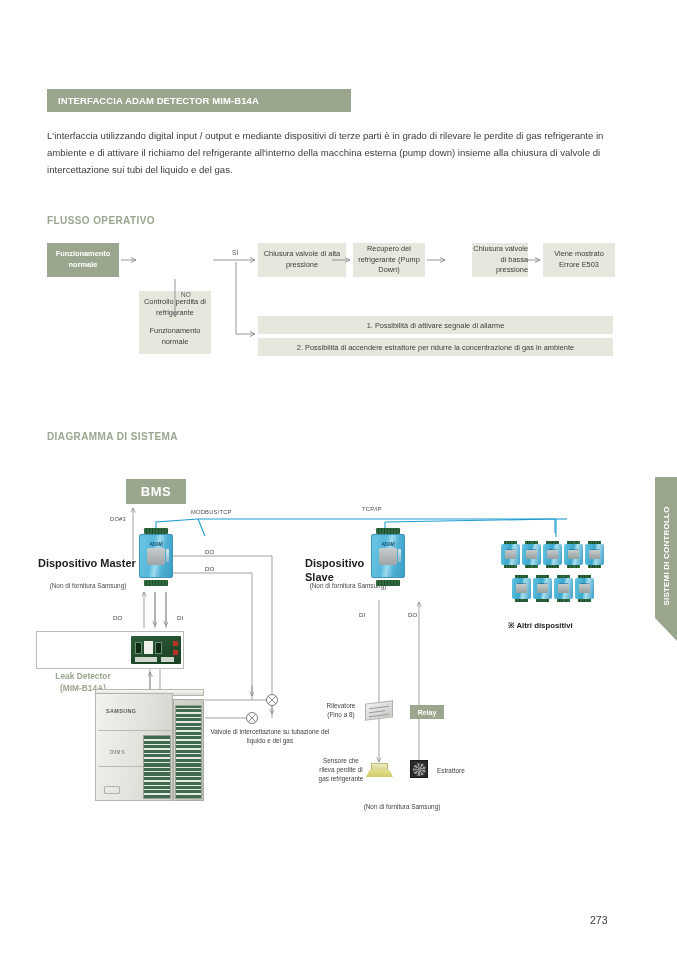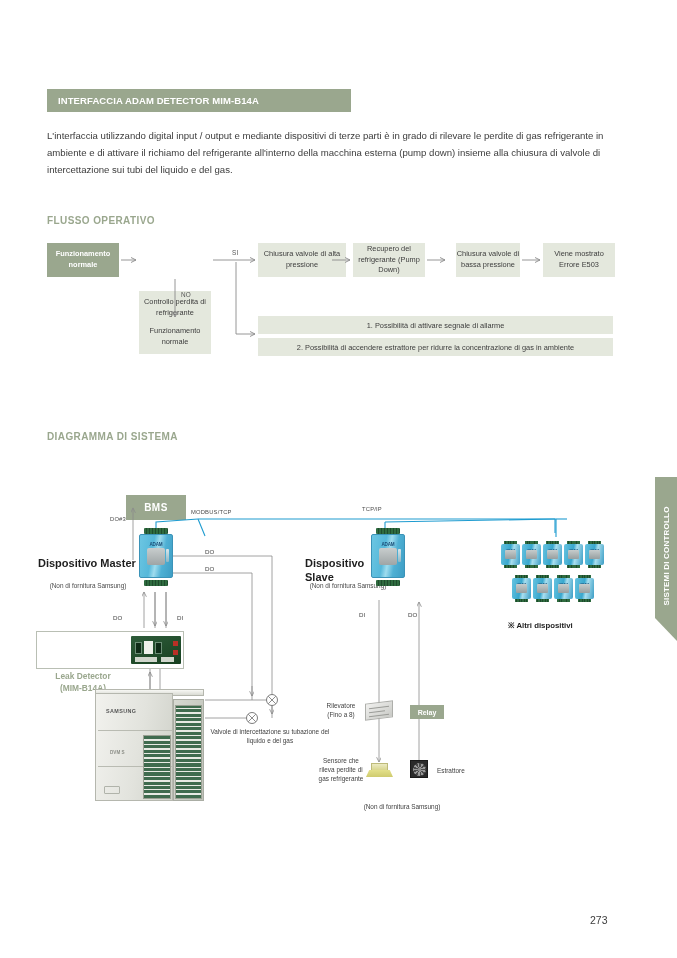--- a/index.html
+++ b/index.html
@@ -56,24 +56,24 @@
   }
   .flabel {
     position: absolute; font-size: 6.4px; color: #555; letter-spacing: .2px;
   }
 
   
   svg.ov { position: absolute; left: 0; top: 0; overflow: visible; }
 
   
   .bms {
-    position: absolute; left: 126px; top: 495px;
+    position: absolute; left: 126px; top: 479px;
     width: 60px; height: 25px; background: #9aa78e;
     display: flex; align-items: center; justify-content: center;
-    color: #ffffff; font-size: 10px; font-weight: bold; letter-spacing: .5px;
+    color: #ffffff; font-size: 13px; font-weight: bold; letter-spacing: .5px;
   }
   .netlabel { position: absolute; font-size: 5.8px; color: #4d4d4d; letter-spacing:.2px; }
 
   .devtitle {
     position: absolute; text-align: left; color: #1d1d1d;
     font-size: 11px; font-weight: bold; line-height: 1.28;
   }
   .devsub {
     position: absolute; text-align: center; color: #4a4a4a;
     font-size: 6.4px; line-height: 1.3;
@@ -279,21 +279,21 @@
   <div class="flow">
 
     <div class="fbox dark" style="left:47px; top:243px; width:72px; height:34px;">Funzionamento normale</div>
 
     <div class="fbox" style="left:139px; top:243px; width:72px; height:34px;margin-top:48px;">Controllo perdita di refrigerante</div>
 
     <div class="fbox" style="left:258px; top:243px; width:88px; height:34px;">Chiusura valvole di alta pressione</div>
 
     <div class="fbox" style="left:353px; top:243px; width:72px; height:34px;">Recupero del refrigerante (Pump Down)</div>
 
-    <div class="fbox" style="left:456px; top:243px; width:64px; height:34px;">Chiusura valvole di bassa pressione</div>
+    <div class="fbox" style="left:472px; top:243px; width:56px; height:34px;text-align:right;">Chiusura valvole di bassa pressione</div>
 
     <div class="fbox" style="left:543px; top:243px; width:72px; height:34px;">Viene mostrato Errore E503</div>
 
     <div class="fbox" style="left:139px; top:320px; width:72px; height:34px;">Funzionamento normale</div>
 
     <div class="flabel" style="left:232px; top:249px;">SI</div>
     <div class="flabel" style="left:181px; top:291px;">NO</div>
 
     <div class="fbar" style="left:258px; top:316px; width:355px; height:18px;">1. Possibilità di attivare segnale di allarme</div>
     <div class="fbar" style="left:258px; top:338px; width:355px; height:18px;">2. Possibilità di accendere estrattore per ridurre la concentrazione di gas in ambiente</div>

